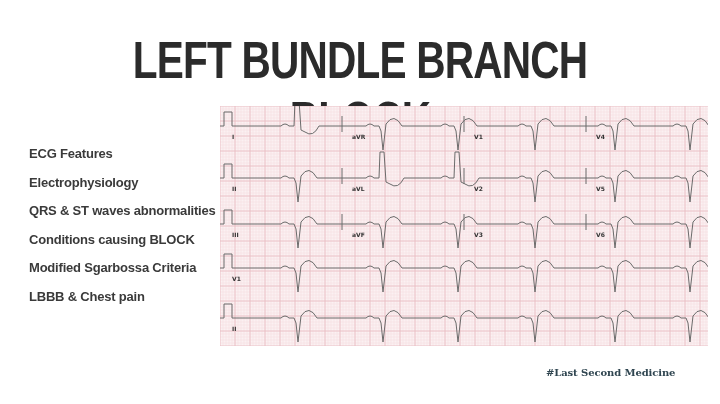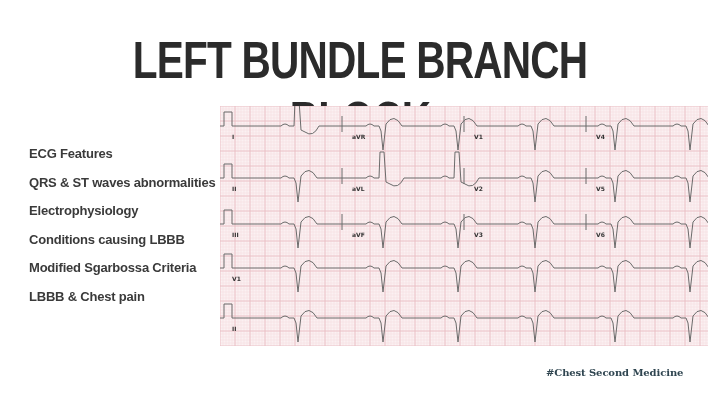--- a/index.html
+++ b/index.html
@@ -32,23 +32,23 @@
       font-size: 10px; color: #2f4550; letter-spacing: -0.1px;
     }
   </style>
 </head>
 <body>
 
 <div class="title">LEFT BUNDLE BRANCH BLOCK</div>
 
 <ul class="topics">
   <li>ECG Features</li>
+  <li>Electrophysiology</li>
   <li>QRS &amp; ST waves abnormalities</li>
-  <li>Electrophysiology</li>
-  <li>Conditions causing LBBB</li>
+  <li>Conditions causing BLOCK</li>
   <li>Modified Sgarbossa Criteria</li>
   <li>LBBB &amp; Chest pain</li>
 </ul>
 
 <div class="ecg">
   <svg id="ecg-svg" width="488" height="240" viewBox="0 0 488 240">
       <rect x="0" y="0" width="488" height="240" fill="#fbf1f2"></rect>
       <line x1="0" y1="0" x2="0" y2="240" stroke="#f3d6da" stroke-width="0.4"></line>
       <line x1="3" y1="0" x2="3" y2="240" stroke="#f3d6da" stroke-width="0.4"></line>
       <line x1="6" y1="0" x2="6" y2="240" stroke="#f3d6da" stroke-width="0.4"></line>
@@ -367,13 +367,13 @@
       <line x1="122" y1="108" x2="122" y2="124" stroke="#6b6b6b" stroke-width="1"></line>
       <line x1="244" y1="108" x2="244" y2="124" stroke="#6b6b6b" stroke-width="1"></line>
       <line x1="366" y1="108" x2="366" y2="124" stroke="#6b6b6b" stroke-width="1"></line>
       <path d="M0 162 L4 162 L4 148 L12 148 L12 162 L16 162 L61 162 Q65 158 69 162 L74 162 L76 167 L78 186 L81 160 Q89 148 97 162 L146 162 Q150 158 154 162 L159 162 L161 167 L163 186 L166 160 Q174 148 182 162 L221 162 Q225 158 229 162 L234 162 L236 167 L238 186 L241 160 Q249 148 257 162 L298 162 Q302 158 306 162 L311 162 L313 167 L315 186 L318 160 Q326 148 334 162 L378 162 Q382 158 386 162 L391 162 L393 167 L395 186 L398 160 Q406 148 414 162 L453 162 Q457 158 461 162 L466 162 L468 167 L470 186 L473 160 Q481 148 489 162 L488 162" fill="none" stroke="#6b6b6b" stroke-width="1"></path>
       <text x="12" y="175" font-family="DejaVu Sans, sans-serif" font-size="6" font-weight="bold" fill="#333333">V1</text>
       <path d="M0 212 L4 212 L4 198 L12 198 L12 212 L16 212 L61 212 Q65 208 69 212 L74 212 L76 217 L78 236 L81 210 Q89 198 97 212 L146 212 Q150 208 154 212 L159 212 L161 217 L163 236 L166 210 Q174 198 182 212 L221 212 Q225 208 229 212 L234 212 L236 217 L238 236 L241 210 Q249 198 257 212 L298 212 Q302 208 306 212 L311 212 L313 217 L315 236 L318 210 Q326 198 334 212 L378 212 Q382 208 386 212 L391 212 L393 217 L395 236 L398 210 Q406 198 414 212 L453 212 Q457 208 461 212 L466 212 L468 217 L470 236 L473 210 Q481 198 489 212 L488 212" fill="none" stroke="#6b6b6b" stroke-width="1"></path>
       <text x="12" y="225" font-family="DejaVu Sans, sans-serif" font-size="6" font-weight="bold" fill="#333333">II</text>
     </svg>
 </div>
 
-<div class="footer">#Chest Second Medicine</div>
+<div class="footer">#Last Second Medicine</div>
 
 </body></html>

